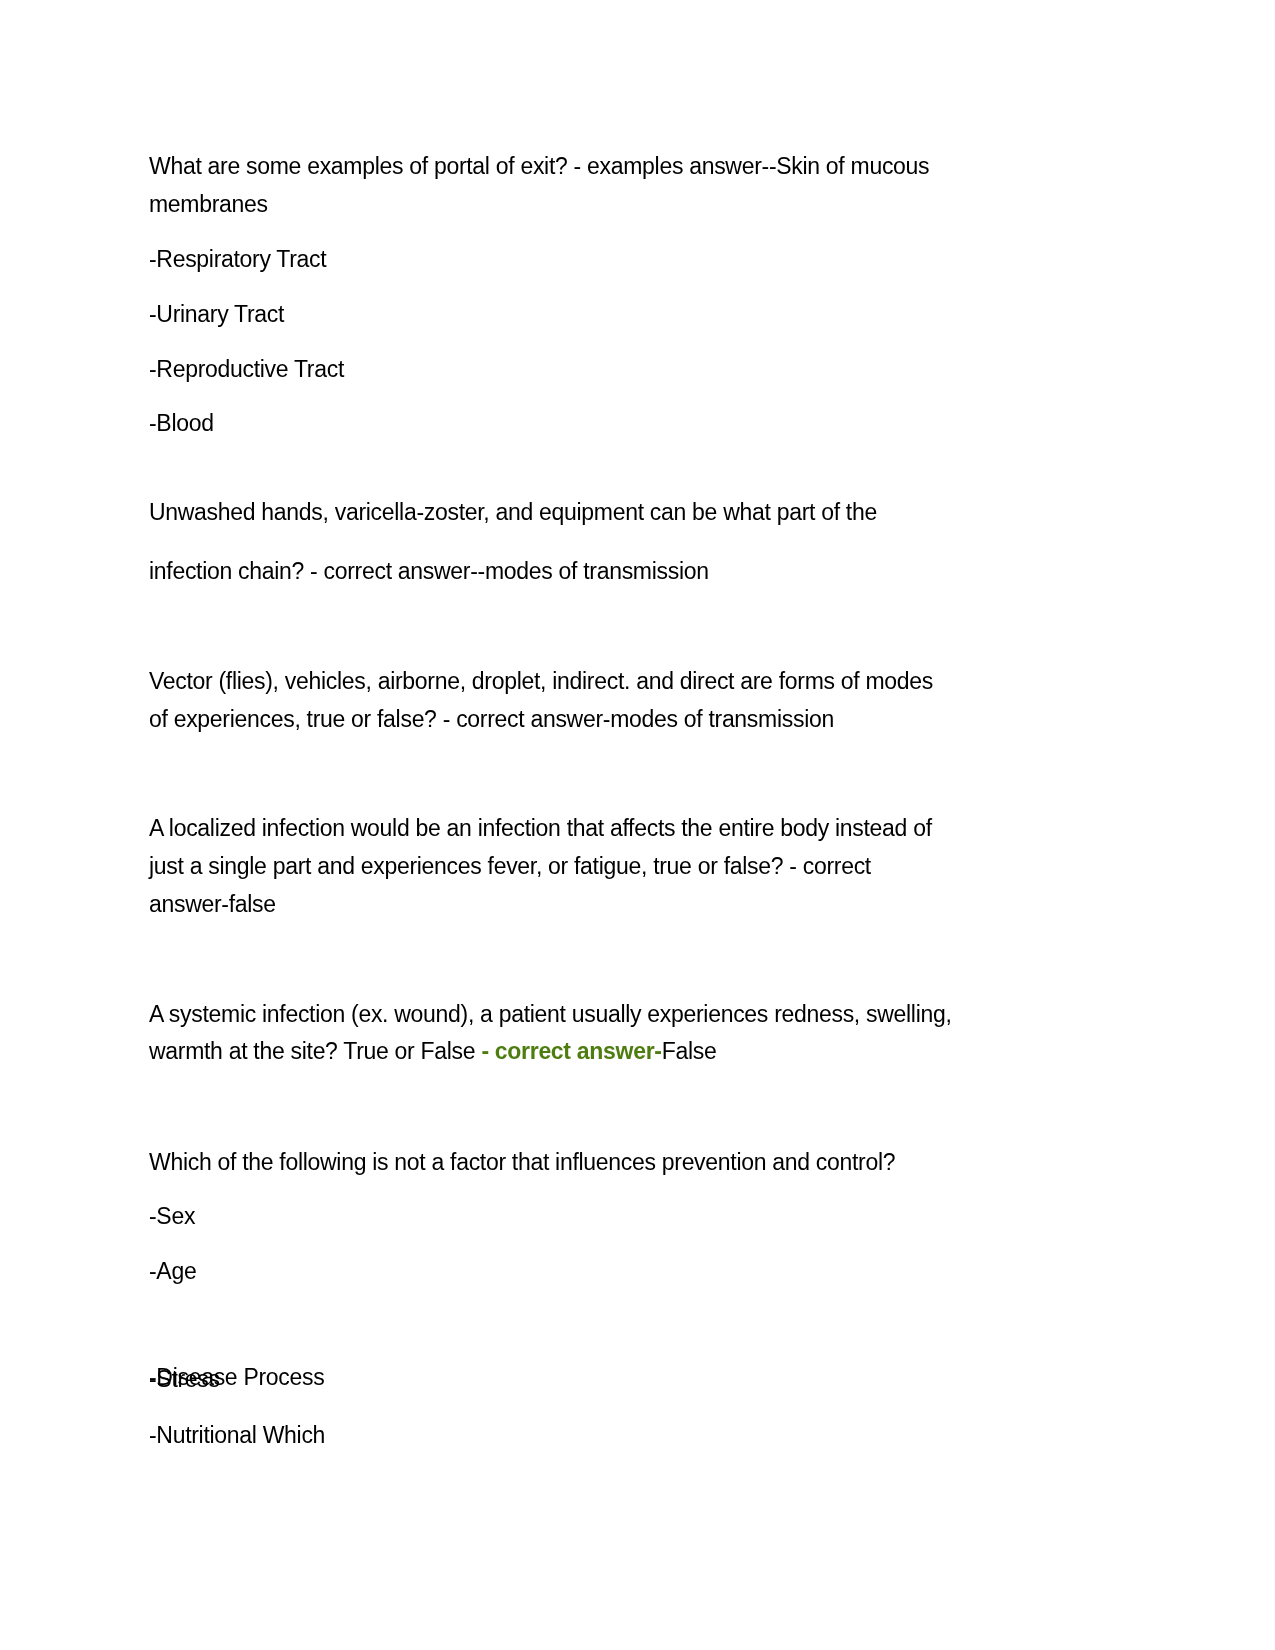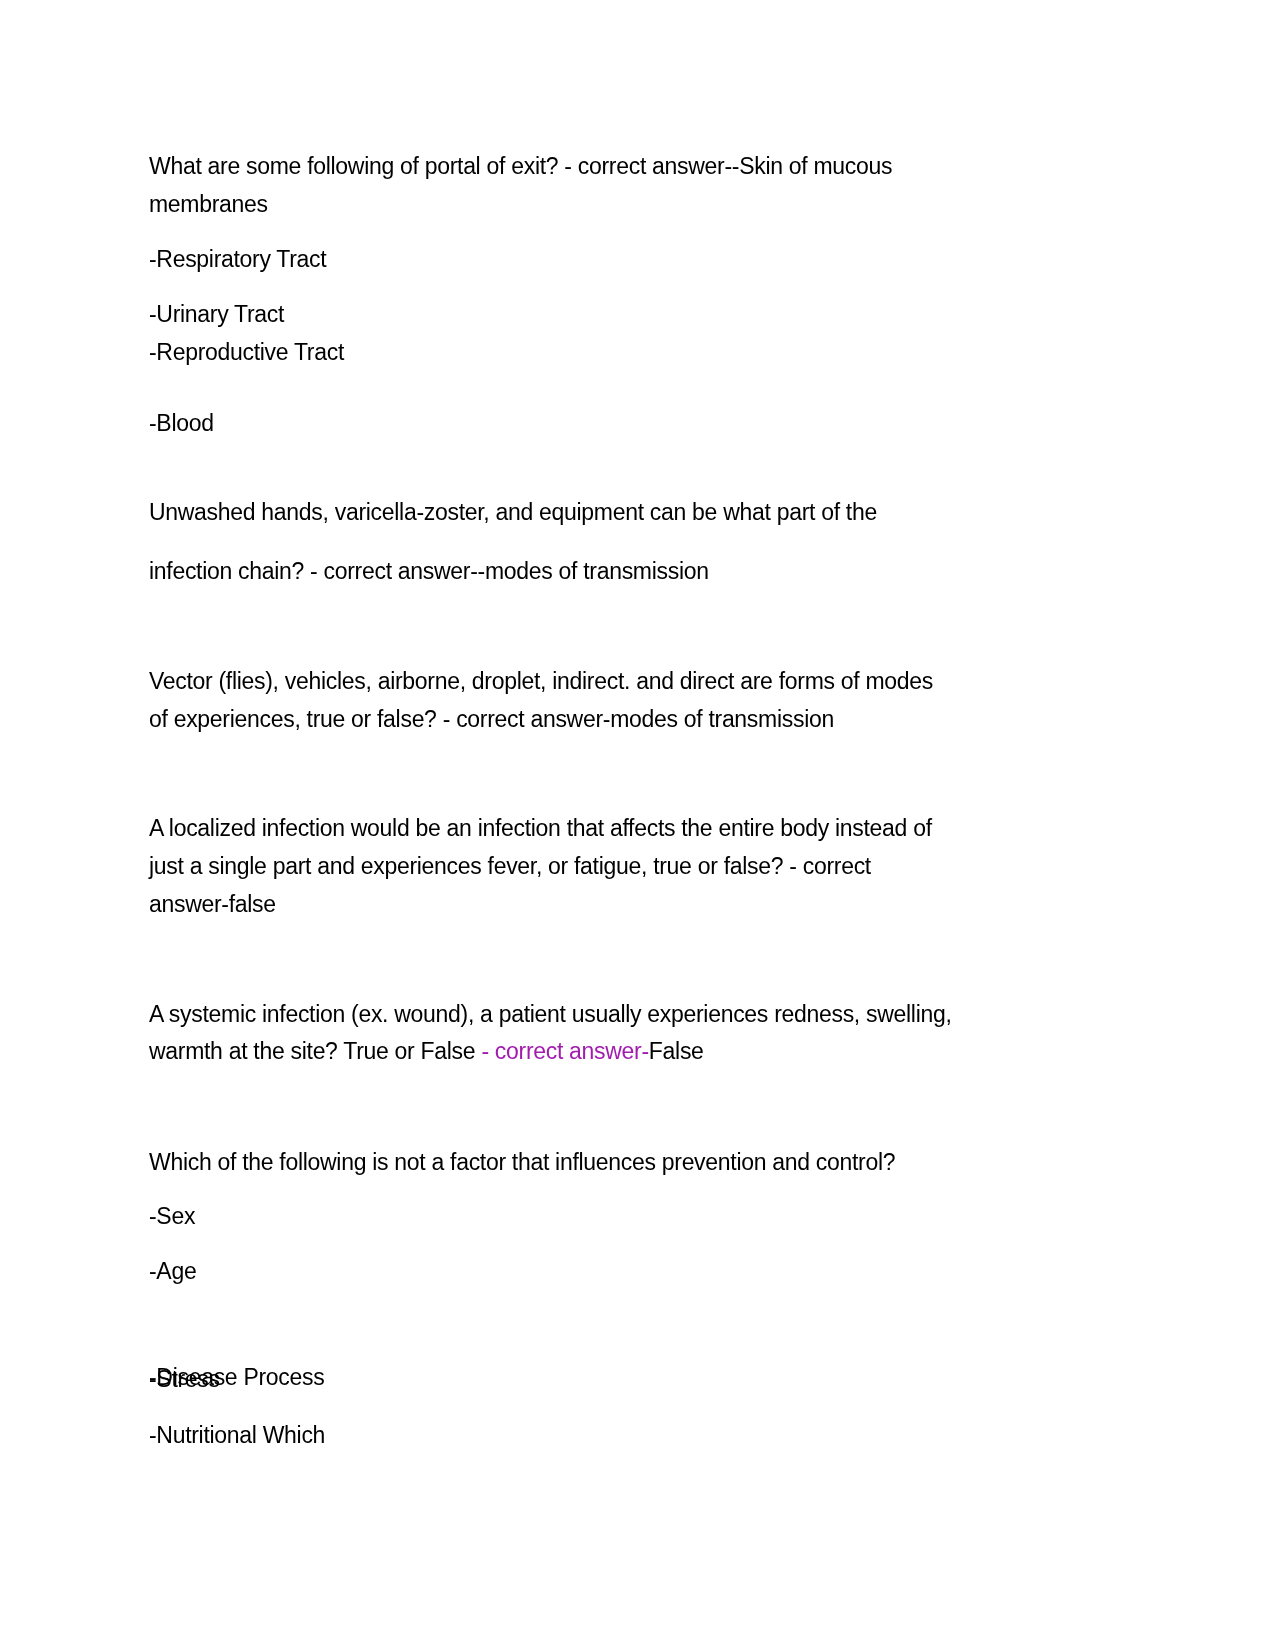--- a/index.html
+++ b/index.html
@@ -1,30 +1,30 @@
 <!DOCTYPE html>
 <html><head>
 <meta charset="utf-8">
 <style>
   html, body { margin:0; padding:0; background:#ffffff; }
   body { width:1275px; height:1650px; position:relative; overflow:hidden;
          font-family:"Liberation Sans", sans-serif; color:#000; }
   .line { position:absolute; left:149px; font-size:23px; line-height:28px;
           white-space:nowrap; letter-spacing:-0.3px; }
-  .red { color:#a21caf; font-weight:normal; }
+  .red { color:#4d7c0f; font-weight:bold; }
 </style>
 </head>
 <body>
 
 <div>
-  <div class="line" style="top:152px">What are some following of portal of exit? - correct answer--Skin of mucous</div>
+  <div class="line" style="top:152px">What are some examples of portal of exit? - examples answer--Skin of mucous</div>
   <div class="line" style="top:190px">membranes</div>
   <div class="line" style="top:245px">-Respiratory Tract</div>
   <div class="line" style="top:300px">-Urinary Tract</div>
-  <div class="line" style="top:338px">-Reproductive Tract</div>
+  <div class="line" style="top:355px">-Reproductive Tract</div>
   <div class="line" style="top:409px">-Blood</div>
 
   <div class="line" style="top:498px">Unwashed hands, varicella-zoster, and equipment can be what part of the</div>
   <div class="line" style="top:557px">infection chain? - correct answer--modes of transmission</div>
 
   <div class="line" style="top:667px">Vector (flies), vehicles, airborne, droplet, indirect. and direct are forms of modes</div>
   <div class="line" style="top:705px">of experiences, true or false? - correct answer-modes of transmission</div>
 
   <div class="line" style="top:814px">A localized infection would be an infection that affects the entire body instead of</div>
   <div class="line" style="top:852px">just a single part and experiences fever, or fatigue, true or false? - correct</div>

